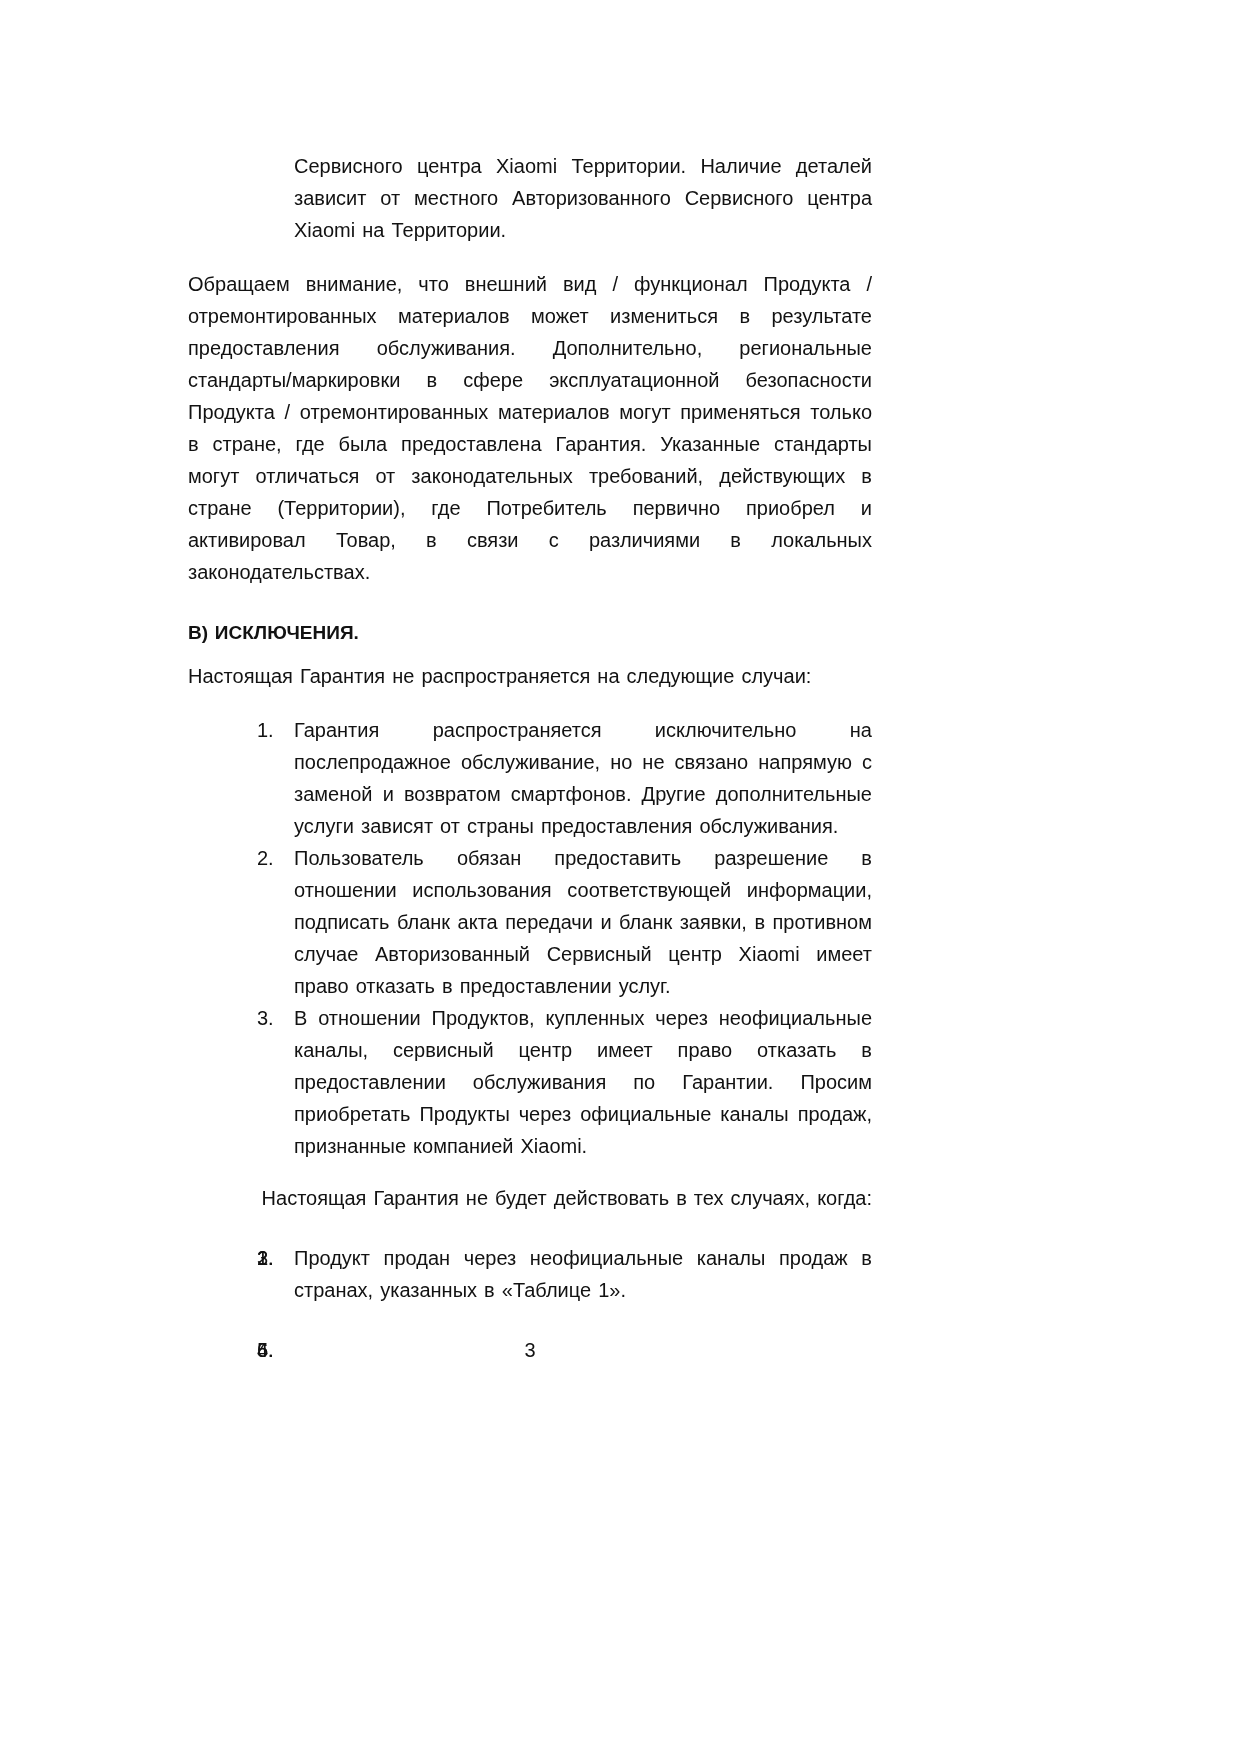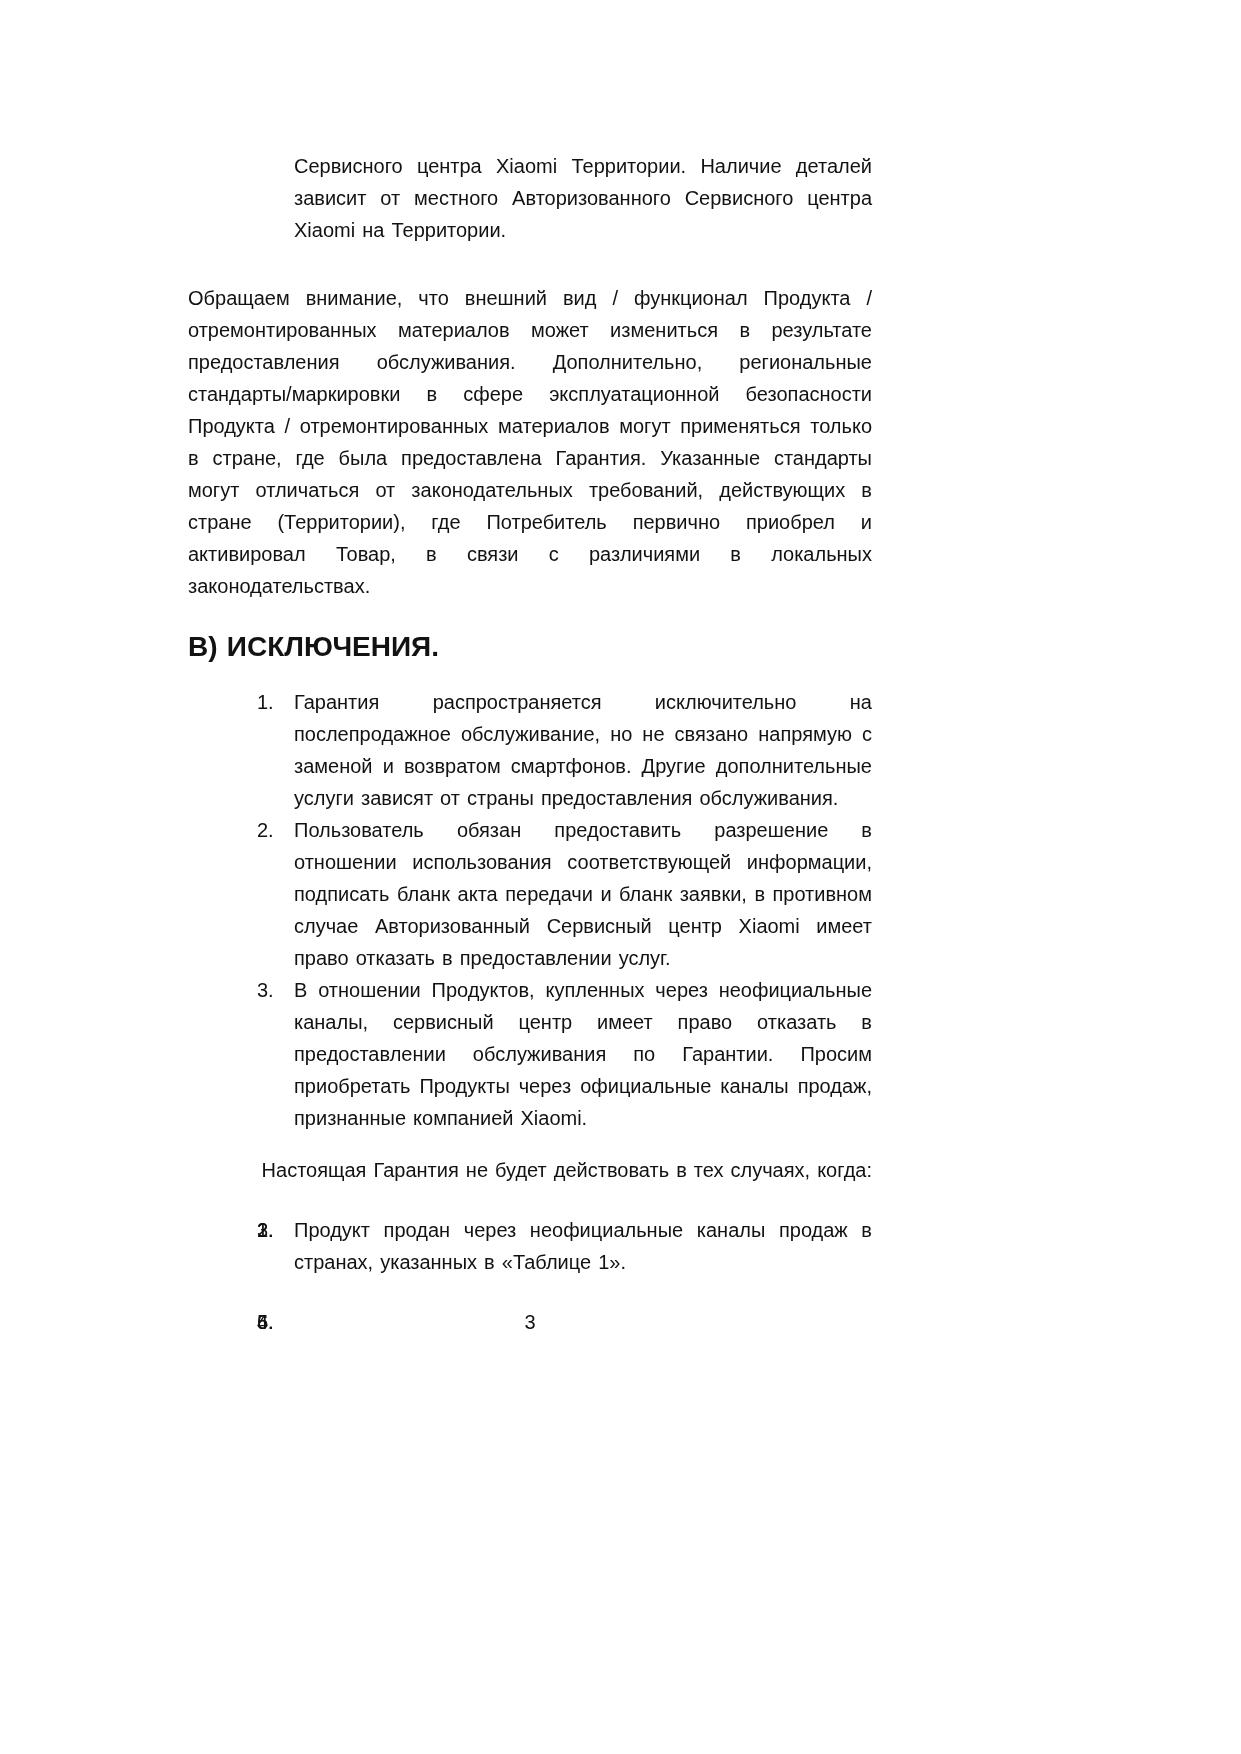--- a/index.html
+++ b/index.html
@@ -24,24 +24,24 @@
     overflow: hidden;
   }
   .para {
     margin: 0;
     text-align: justify;
   }
   .indent-para {
     margin-left: 106px;
   }
   .notice {
-    margin-top: 36px;
+    margin-top: 22px;
   }
   .heading {
-    font-size: 28px;
+    font-size: 19px;
     line-height: 34px;
     font-weight: bold;
     margin: 28px 0 0 0;
     text-align: left;
   }
   .intro {
     margin-top: 10px;
     text-align: left;
   }
   .intro2 {
@@ -77,20 +77,21 @@
 <body>
 
 <div class="page">
 
   <p class="para indent-para">Сервисного центра Xiaomi Территории. Наличие деталей зависит от местного Авторизованного Сервисного центра Xiaomi на Территории.</p>
 
   <p class="para notice">Обращаем внимание, что внешний вид / функционал Продукта / отремонтированных материалов может измениться в результате предоставления обслуживания. Дополнительно, региональные стандарты/маркировки в сфере эксплуатационной безопасности Продукта / отремонтированных материалов могут применяться только в стране, где была предоставлена Гарантия. Указанные стандарты могут отличаться от законодательных требований, действующих в стране (Территории), где Потребитель первично приобрел и активировал Товар, в связи с различиями в локальных законодательствах.</p>
 
   <h2 class="heading">В) ИСКЛЮЧЕНИЯ.</h2>
 
+  <p class="para intro">Настоящая Гарантия не распространяется на следующие случаи:</p>
 
   <div class="olist tight">
     <div class="li">
       <span class="num">1.</span>
       <span class="li-text">Гарантия распространяется исключительно на послепродажное обслуживание, но не связано напрямую с заменой и возвратом смартфонов. Другие дополнительные услуги зависят от страны предоставления обслуживания.</span>
     </div>
     <div class="li">
       <span class="num">2.</span>
       <span class="li-text">Пользователь обязан предоставить разрешение в отношении использования соответствующей информации, подписать бланк акта передачи и бланк заявки, в противном случае Авторизованный Сервисный центр Xiaomi имеет право отказать в предоставлении услуг.</span>
     </div>

